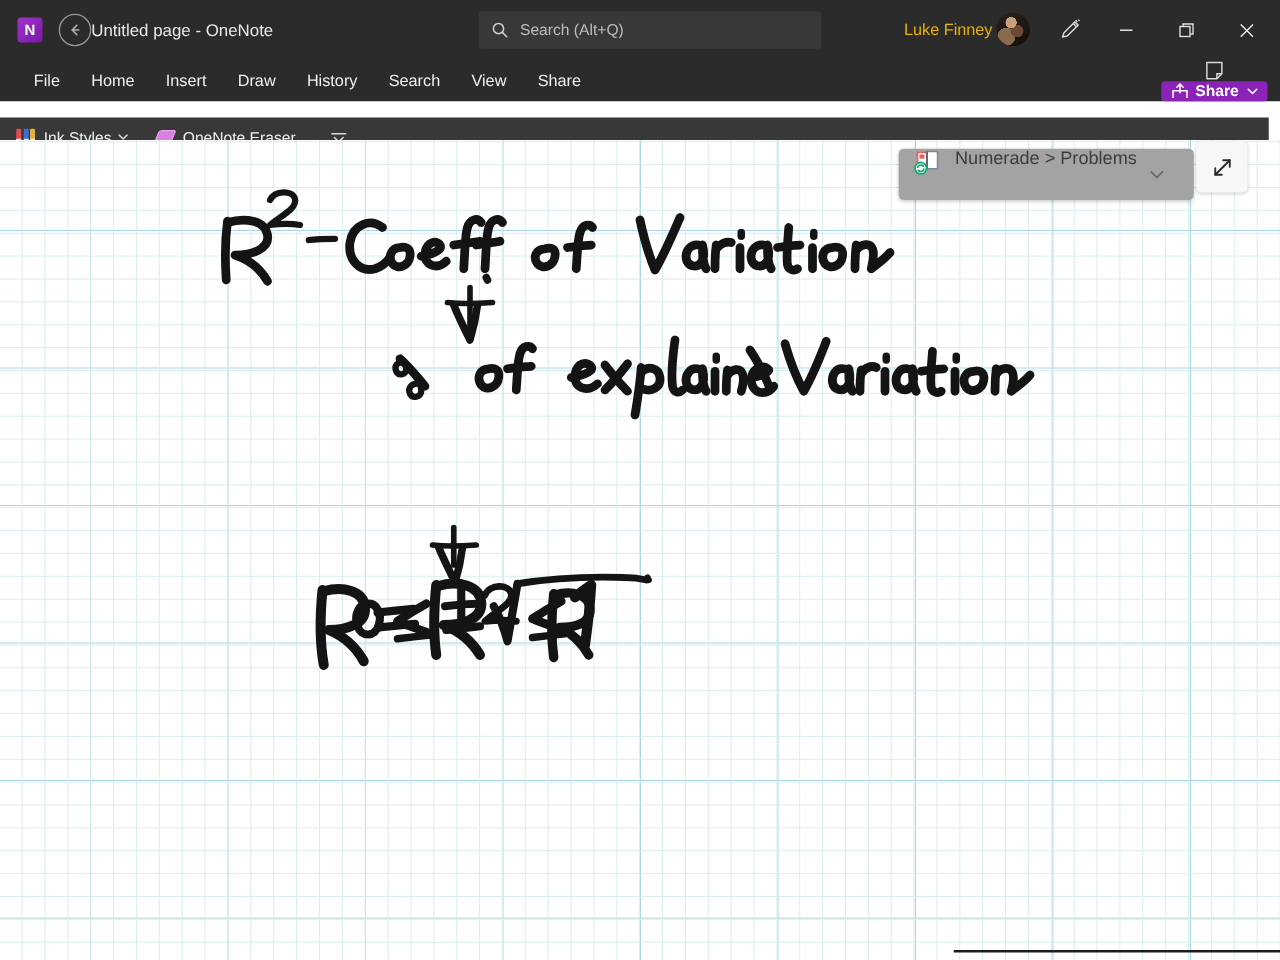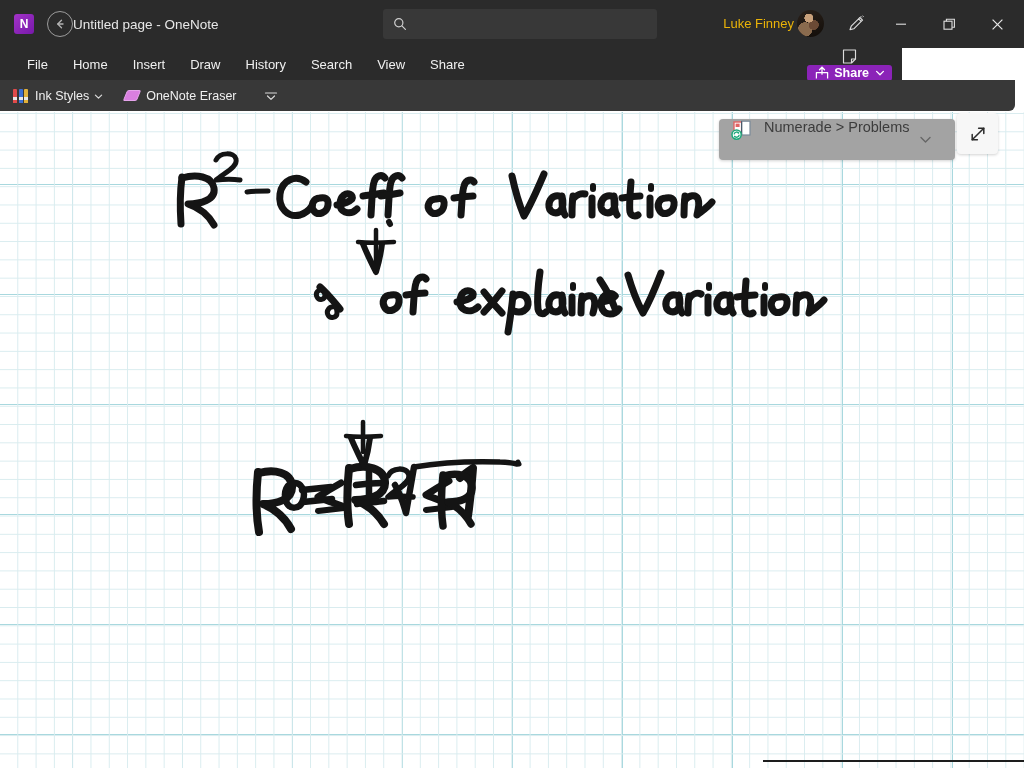--- a/index.html
+++ b/index.html
@@ -84,21 +84,21 @@
     position: absolute; top: 0; height: 48px; width: 46px;
     display: flex; align-items: center; justify-content: center;
   }
   .win-min { right: 100px; }
   .win-max { right: 52px; }
   .win-close { right: 4px; }
 
   
   .menubar {
     position: absolute; top: 48px; left: 0;
-    width: 902px; height: 33px;
+    width: 1024px; height: 33px;
     background: #2b2b2b;
     display: flex; align-items: center;
   }
   .menu-item {
     color: #f0f0f0; font-size: 13px;
     padding: 5px 11px;
     margin-left: 3px;
     border-radius: 3px;
     white-space: nowrap;
   }
@@ -118,21 +118,21 @@
     border-radius: 3px;
     display: flex; align-items: center;
     padding: 0 7px 0 8px;
     margin-right: 10px;
     color: #fff; font-size: 12.5px; font-weight: bold;
   }
   .share-btn .lbl { margin: 0 6px 0 5px; }
 
   
   .drawbar {
-    position: absolute; top: 80px; left: 0;
+    position: absolute; top: 94px; left: 0;
     width: 1015px; height: 31px;
     background: #383838;
     border-radius: 0 0 6px 0;
     display: flex; align-items: center;
   }
   .db-group { display: flex; align-items: center; }
   .ink-pens { display: flex; align-items: flex-end; gap: 1.5px; margin-left: 13px; }
   .pen { width: 4px; height: 14px; border-radius: 1px 1px 0 0; position: relative; }
   .pen::after { content:''; position:absolute; left:0; bottom:3px; width:4px; height:3px; background:#e8e8e8; }
   .db-label { color: #f0f0f0; font-size: 12.5px; margin-left: 7px; white-space: nowrap; }
@@ -211,20 +211,21 @@
     </svg>
   </div>
 
   <div class="doc-title">Untitled page  -  OneNote</div>
 
   <div class="search-wrap">
     <svg width="14" height="14" viewBox="0 0 14 14">
       <circle cx="5.8" cy="5.8" r="4.1" fill="none" stroke="#cfcfcf" stroke-width="1.2"></circle>
       <path d="M8.9 8.9 L12.4 12.4" stroke="#cfcfcf" stroke-width="1.2" stroke-linecap="round"></path>
     </svg>
+    <input class="search-input" type="text" placeholder="Search (Alt+Q)" style="">
   </div>
 
   <div class="user-name">Luke Finney</div>
 
   <div class="avatar">
     <div class="av-inner"></div>
   </div>
 
   <div class="tb-icon-btn tb-pen">
     <svg width="18" height="18" viewBox="0 0 18 18">

